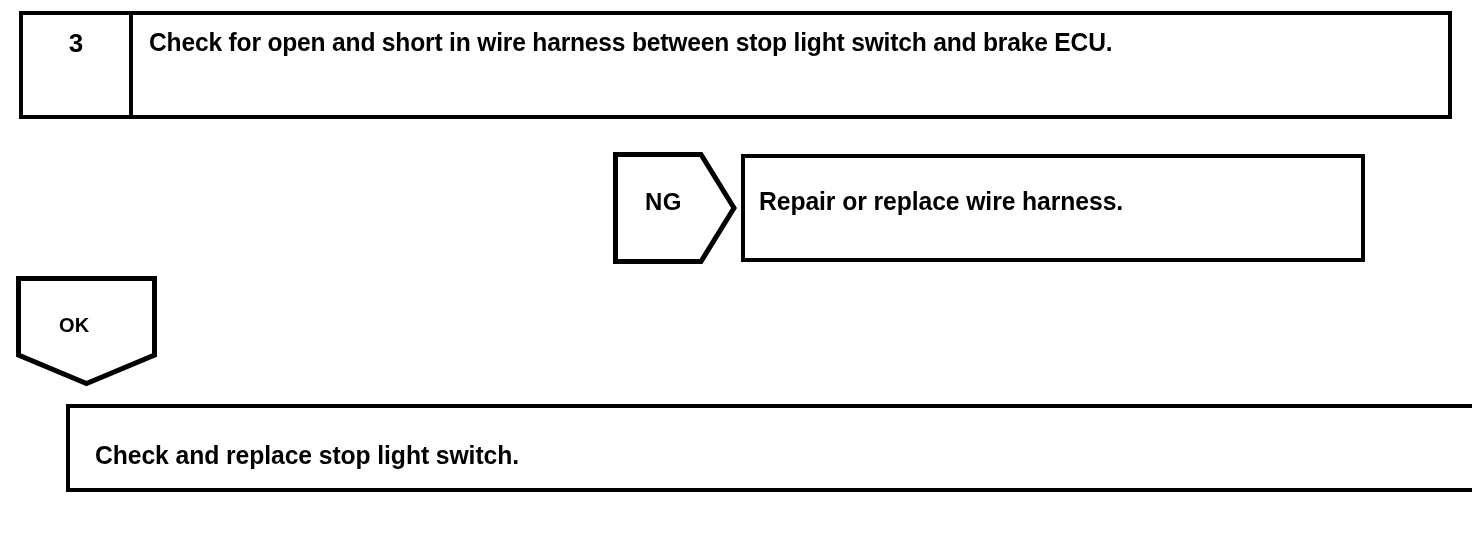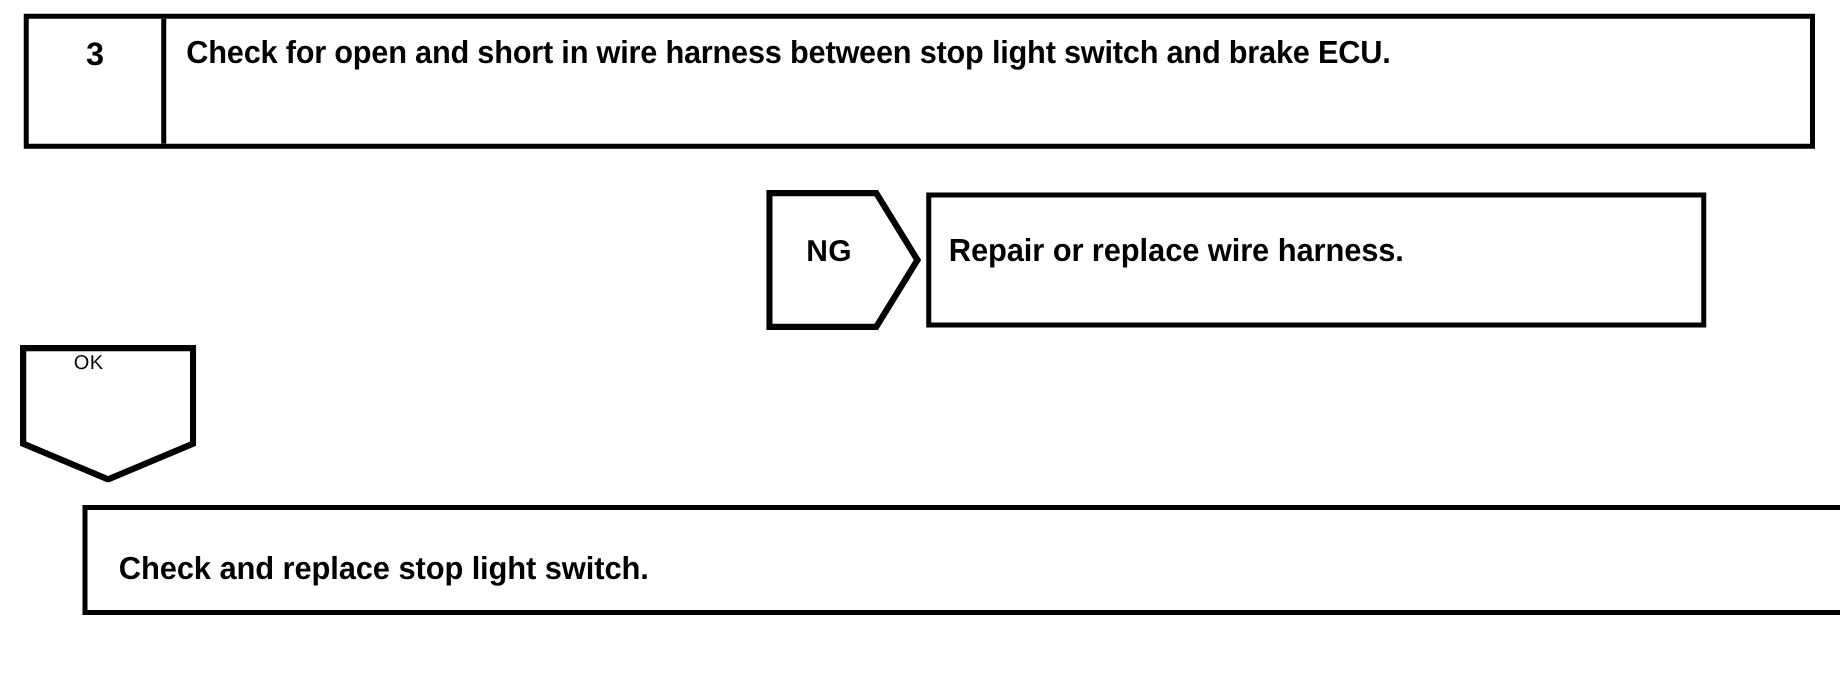--- a/index.html
+++ b/index.html
@@ -116,23 +116,23 @@
     top: 276px;
     width: 141px;
     height: 110px;
   }
   #ok-arrow svg {
     display: block;
   }
   #ok-label {
     position: absolute;
     left: 59px;
-    top: 283px;
-    font-size: 16px;
-    font-weight: normal;
+    top: 315px;
+    font-size: 20px;
+    font-weight: bold;
     line-height: 1;
     letter-spacing: 0.3px;
   }
 
   
   #final-box {
     left: 18px;
     top: 404px;
     width: 1434px;
     height: 88px;

